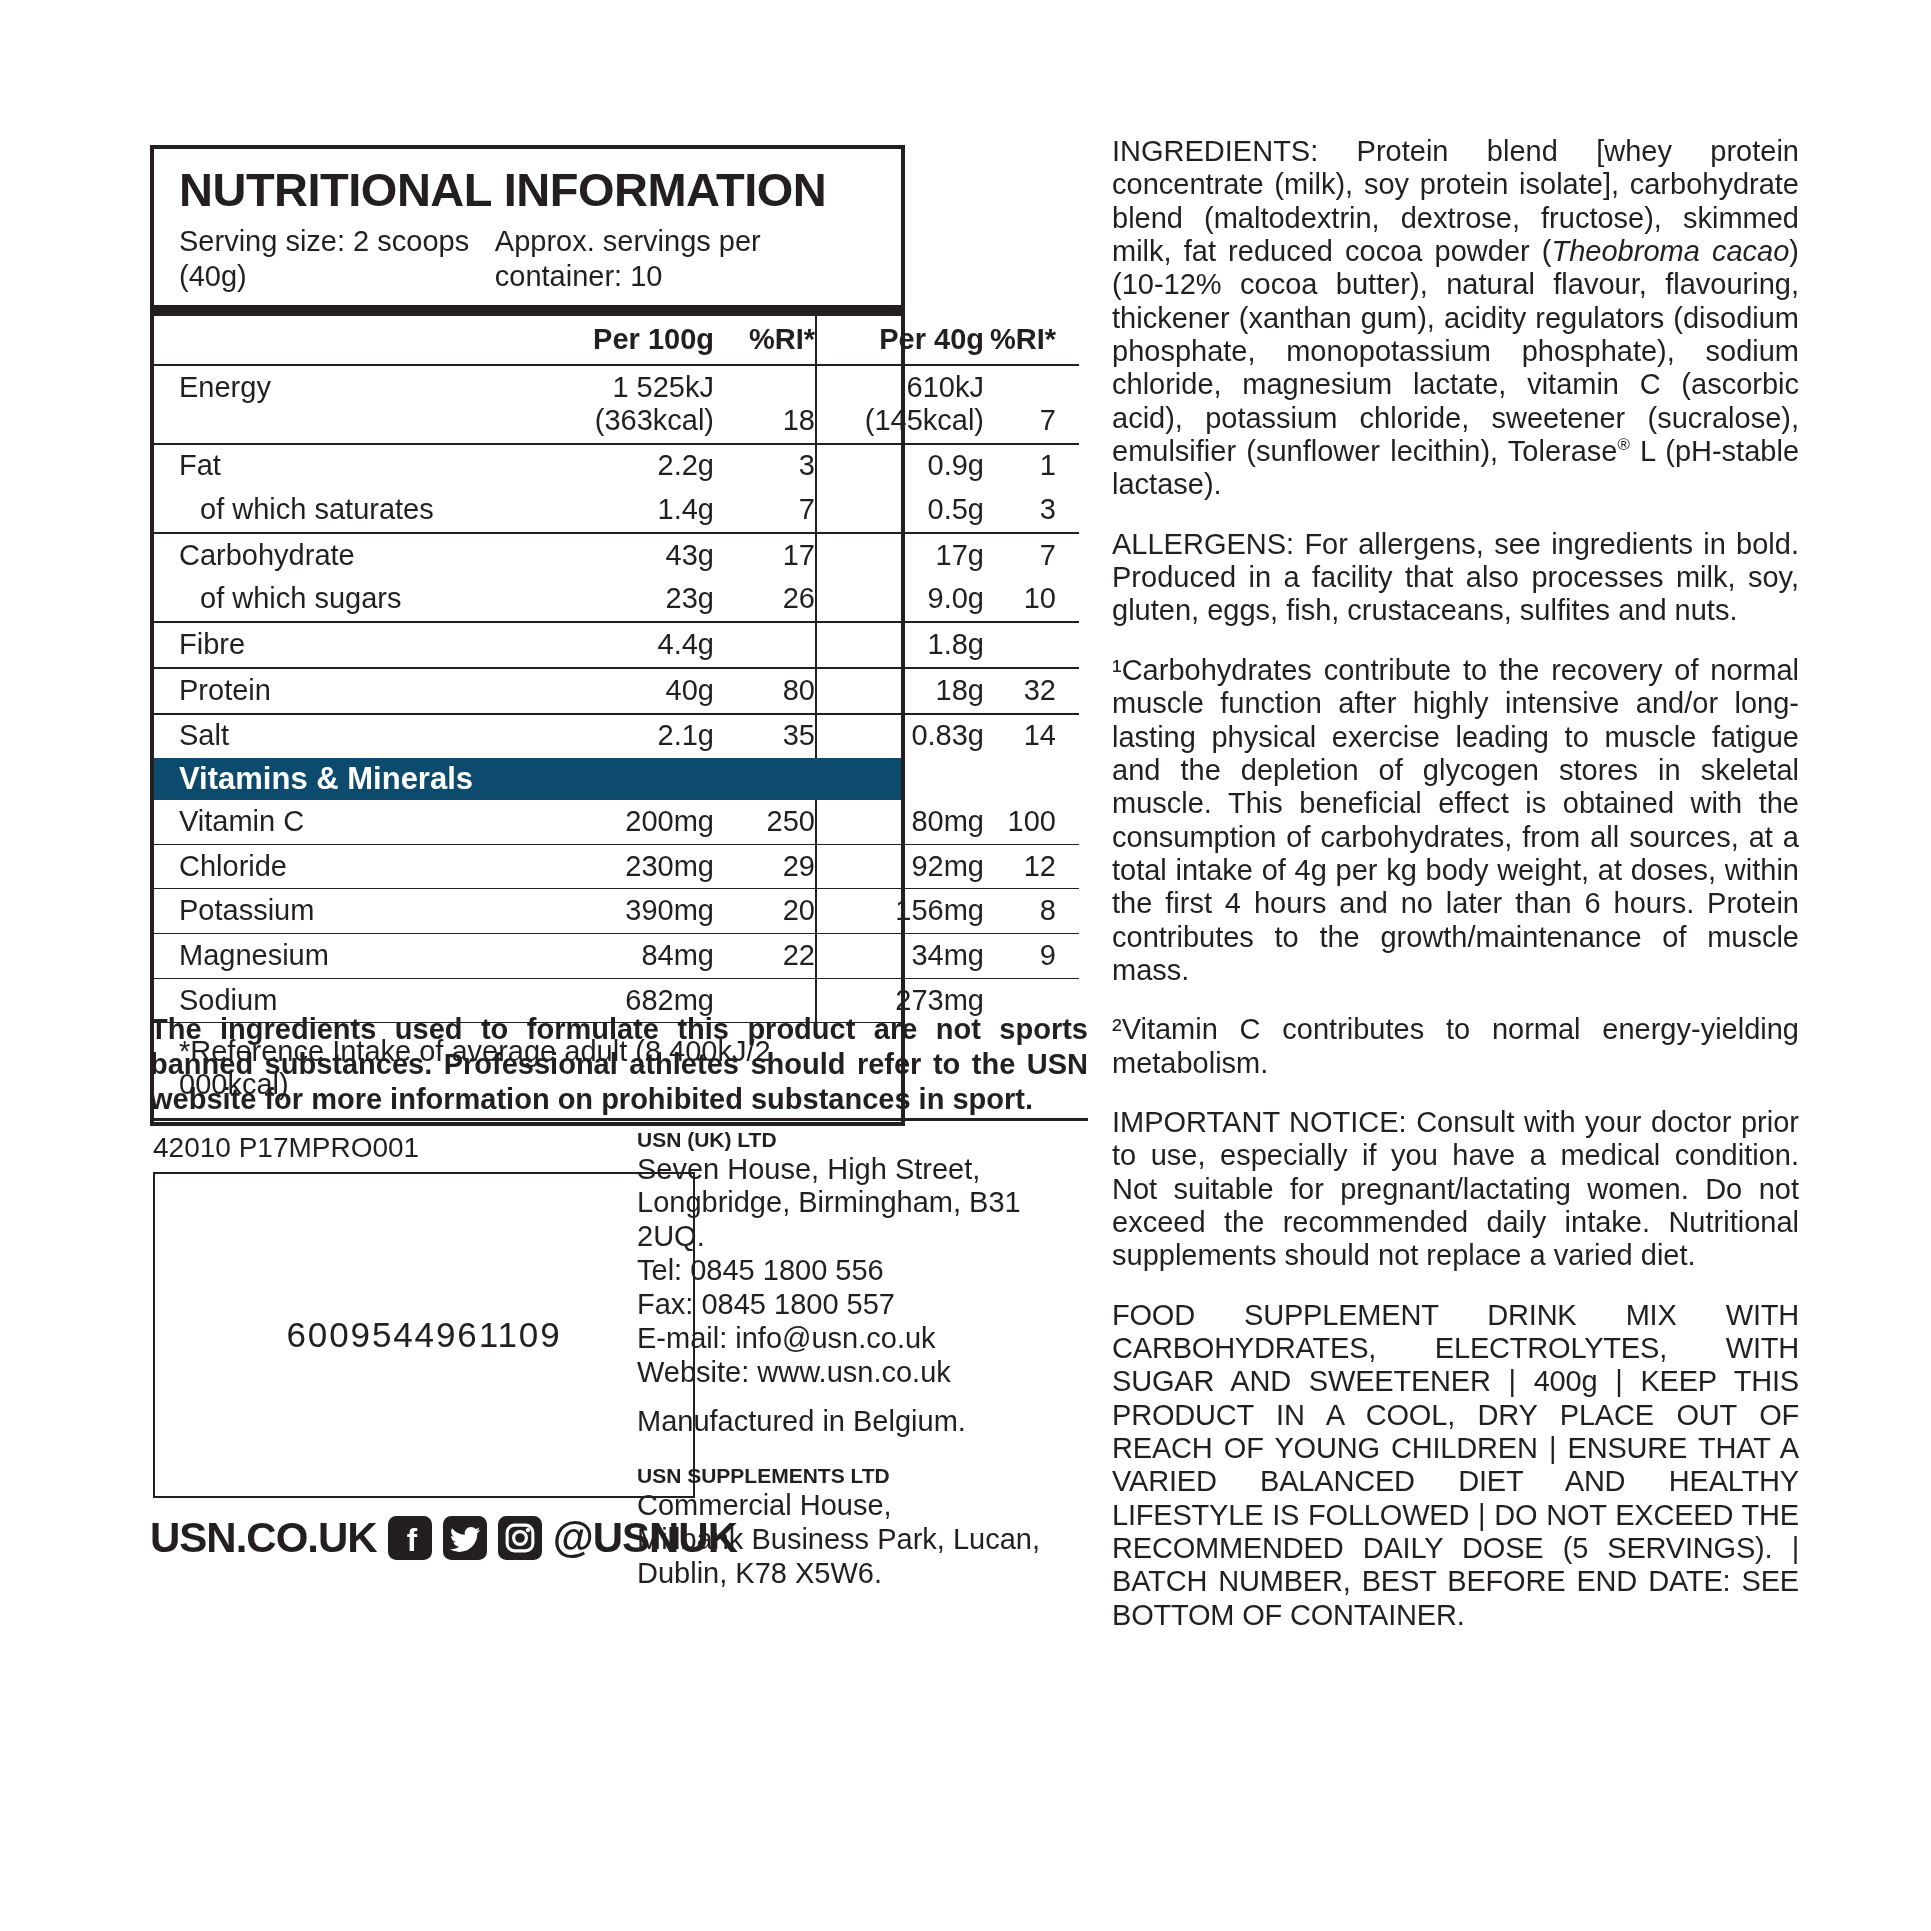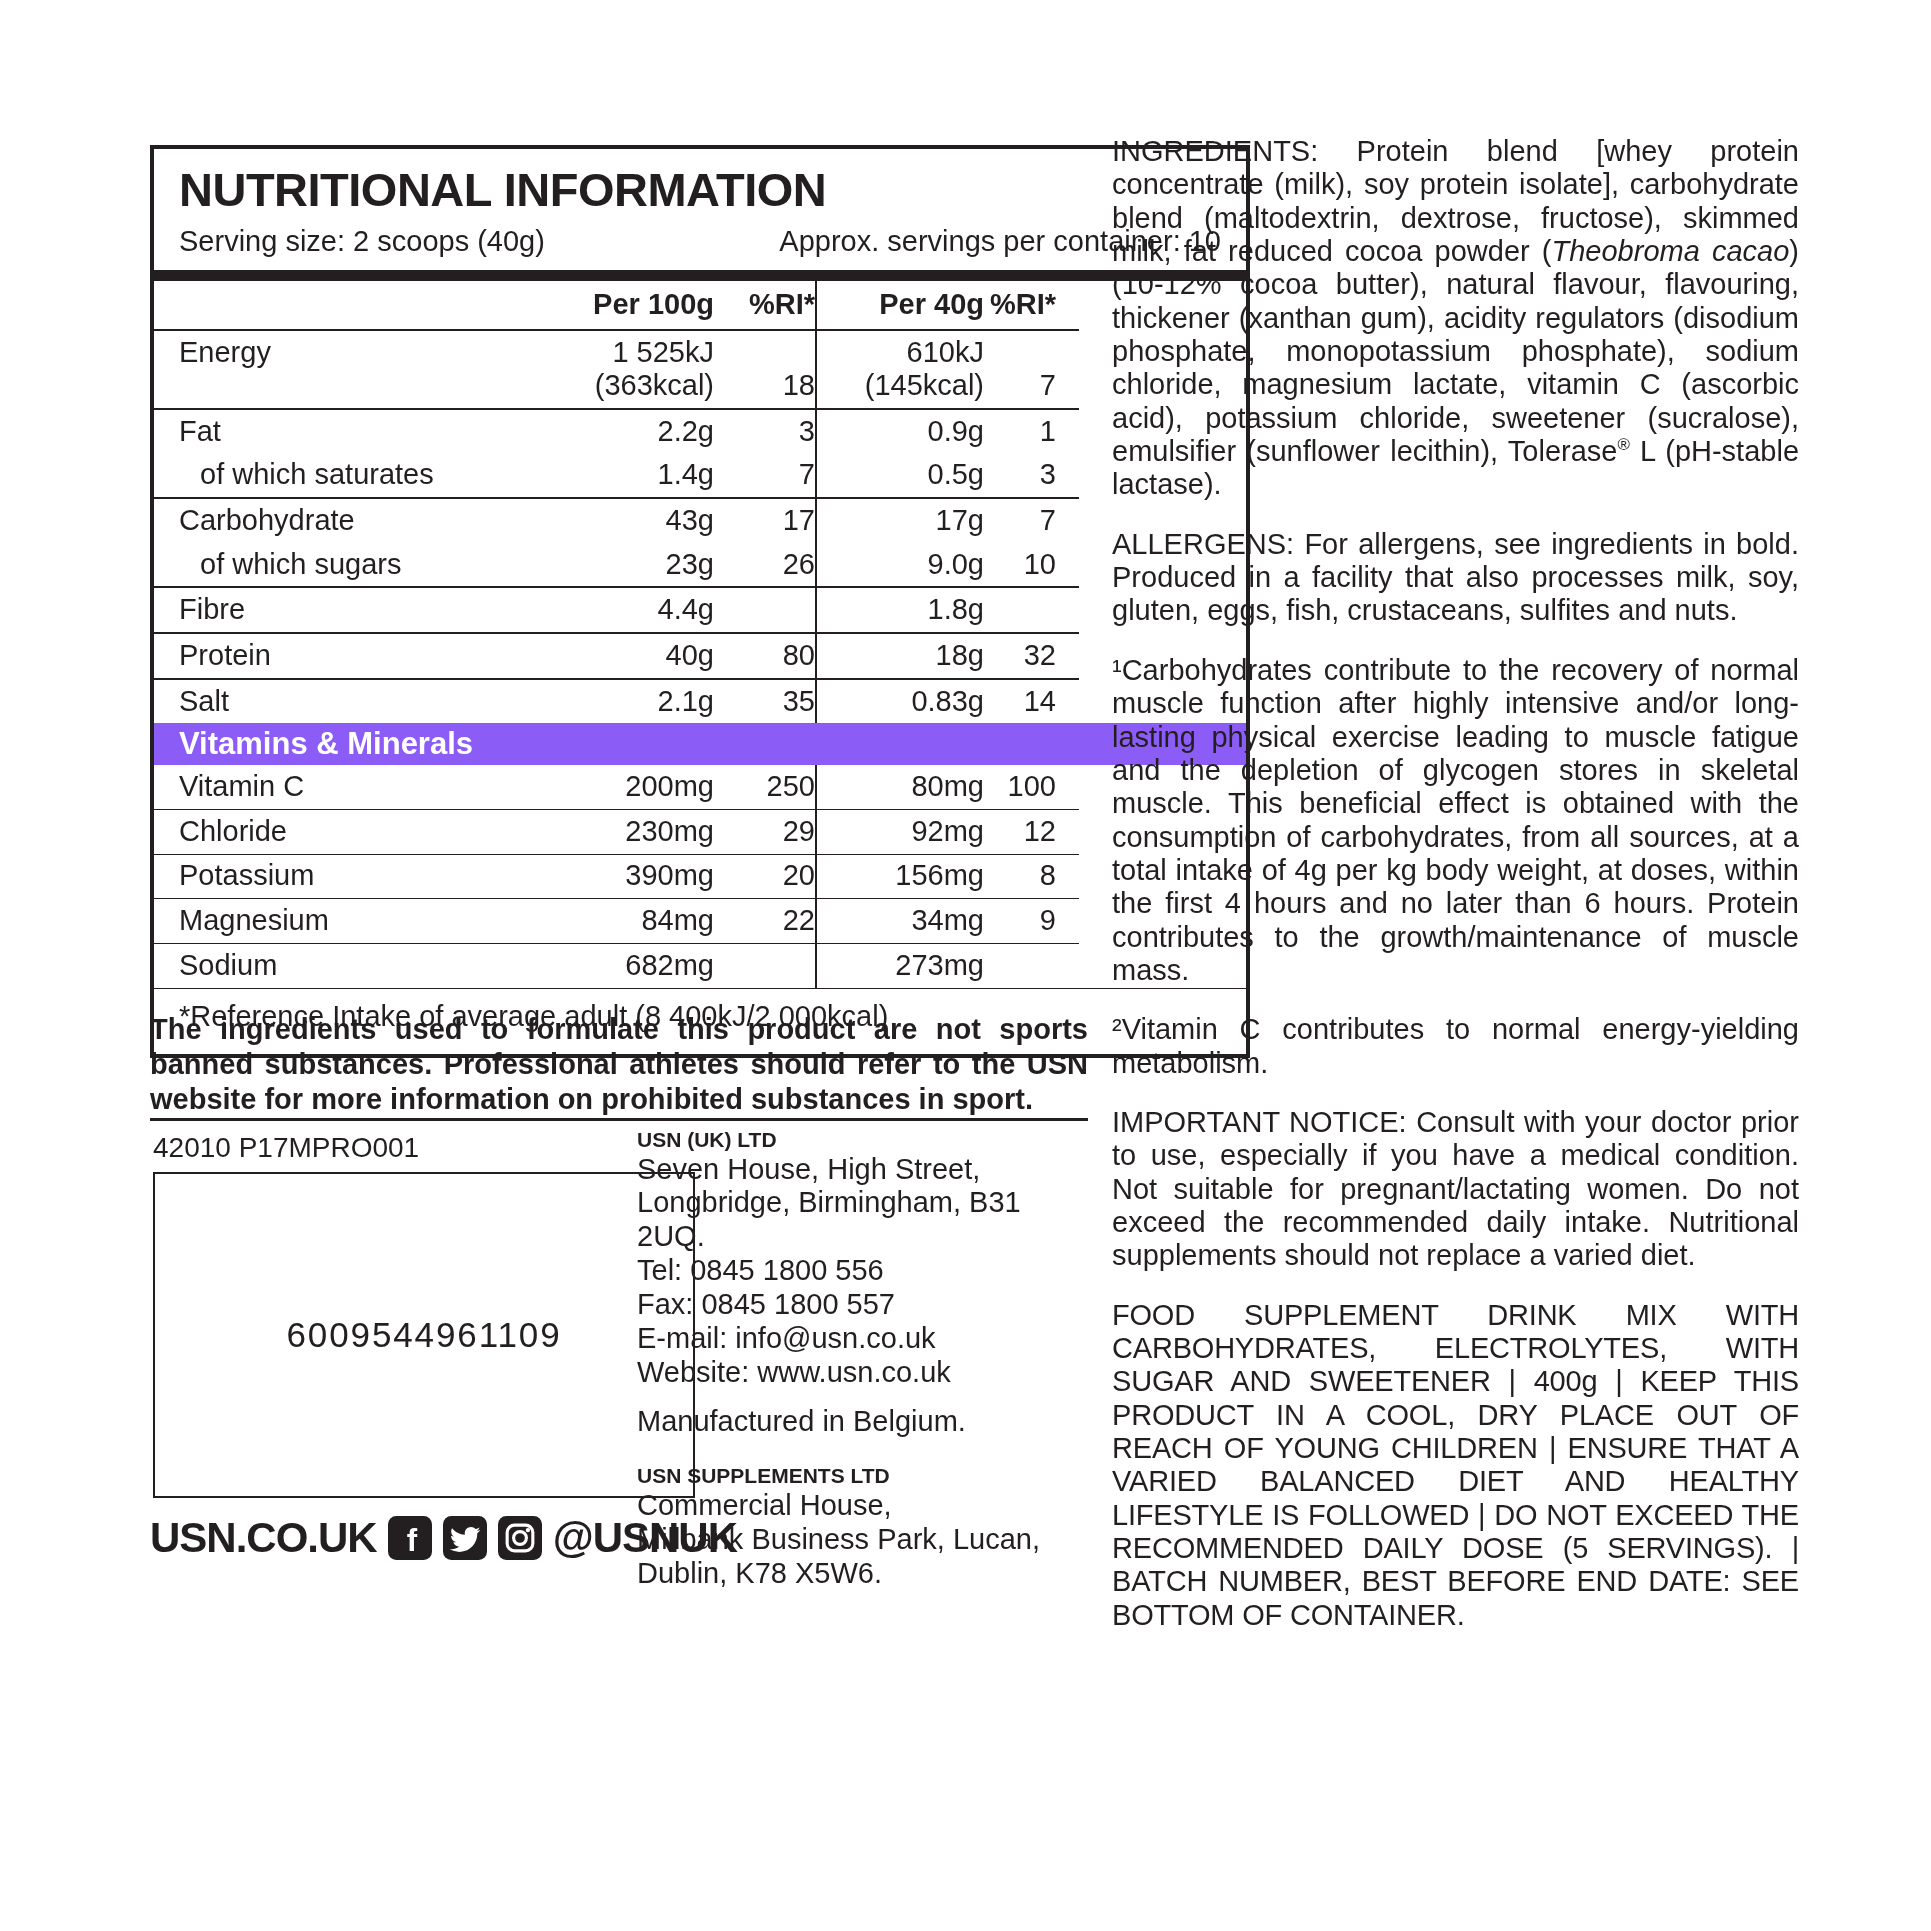--- a/index.html
+++ b/index.html
@@ -9,21 +9,21 @@
     color:#231f20;
   }
   .sheet { position:relative; width:1931px; height:1931px; background:#fff; overflow:hidden; }
 
   .b { font-weight:400; }
   .i { font-style:italic; }
   sup { font-size:58%; line-height:0; }
 
   
   .nutri-box {
-    position:absolute; left:150px; top:145px; width:1100px;
+    position:absolute; left:150px; top:145px; width:755px;
     border:4.8px solid #231f20; box-sizing:border-box;
     padding:15.4px 0 21px 0;
   }
   .pad { padding:0 25px; }
   .panel-title {
     font-size:47px; font-weight:800; letter-spacing:-0.5px;
     line-height:1.1;
   }
   .serving-row {
     display:flex; justify-content:space-between;
@@ -45,21 +45,21 @@
   .c-label.indent { padding-left:46px; }
   .c-last { padding-right:23px; }
   .vl { border-left:2.9px solid #231f20; }
   .hdr .cell { font-weight:700; padding-top:7.7px; padding-bottom:7.7px; }
   .hdr { border-bottom:2.9px solid #231f20; }
   .sep3 { border-top:2.9px solid #231f20; }
   .sep2 { border-top:1.9px solid #231f20; }
   .pre { white-space:pre-line; }
   .bottom { display:flex; align-items:flex-end; justify-content:flex-end; }
   .vit-bar {
-    height:42px; background:#8b5cf6; color:#ffffff;
+    height:42px; background:#0c4a6e; color:#ffffff;
     font-weight:700; font-size:31px;
     display:flex; align-items:center; padding-left:25px;
   }
   .footnote-row {
     border-top:1.9px solid #231f20;
     font-size:29px; padding:11.6px 25px 0 25px; text-align:left;
   }
 
   
   .disclaimer {

